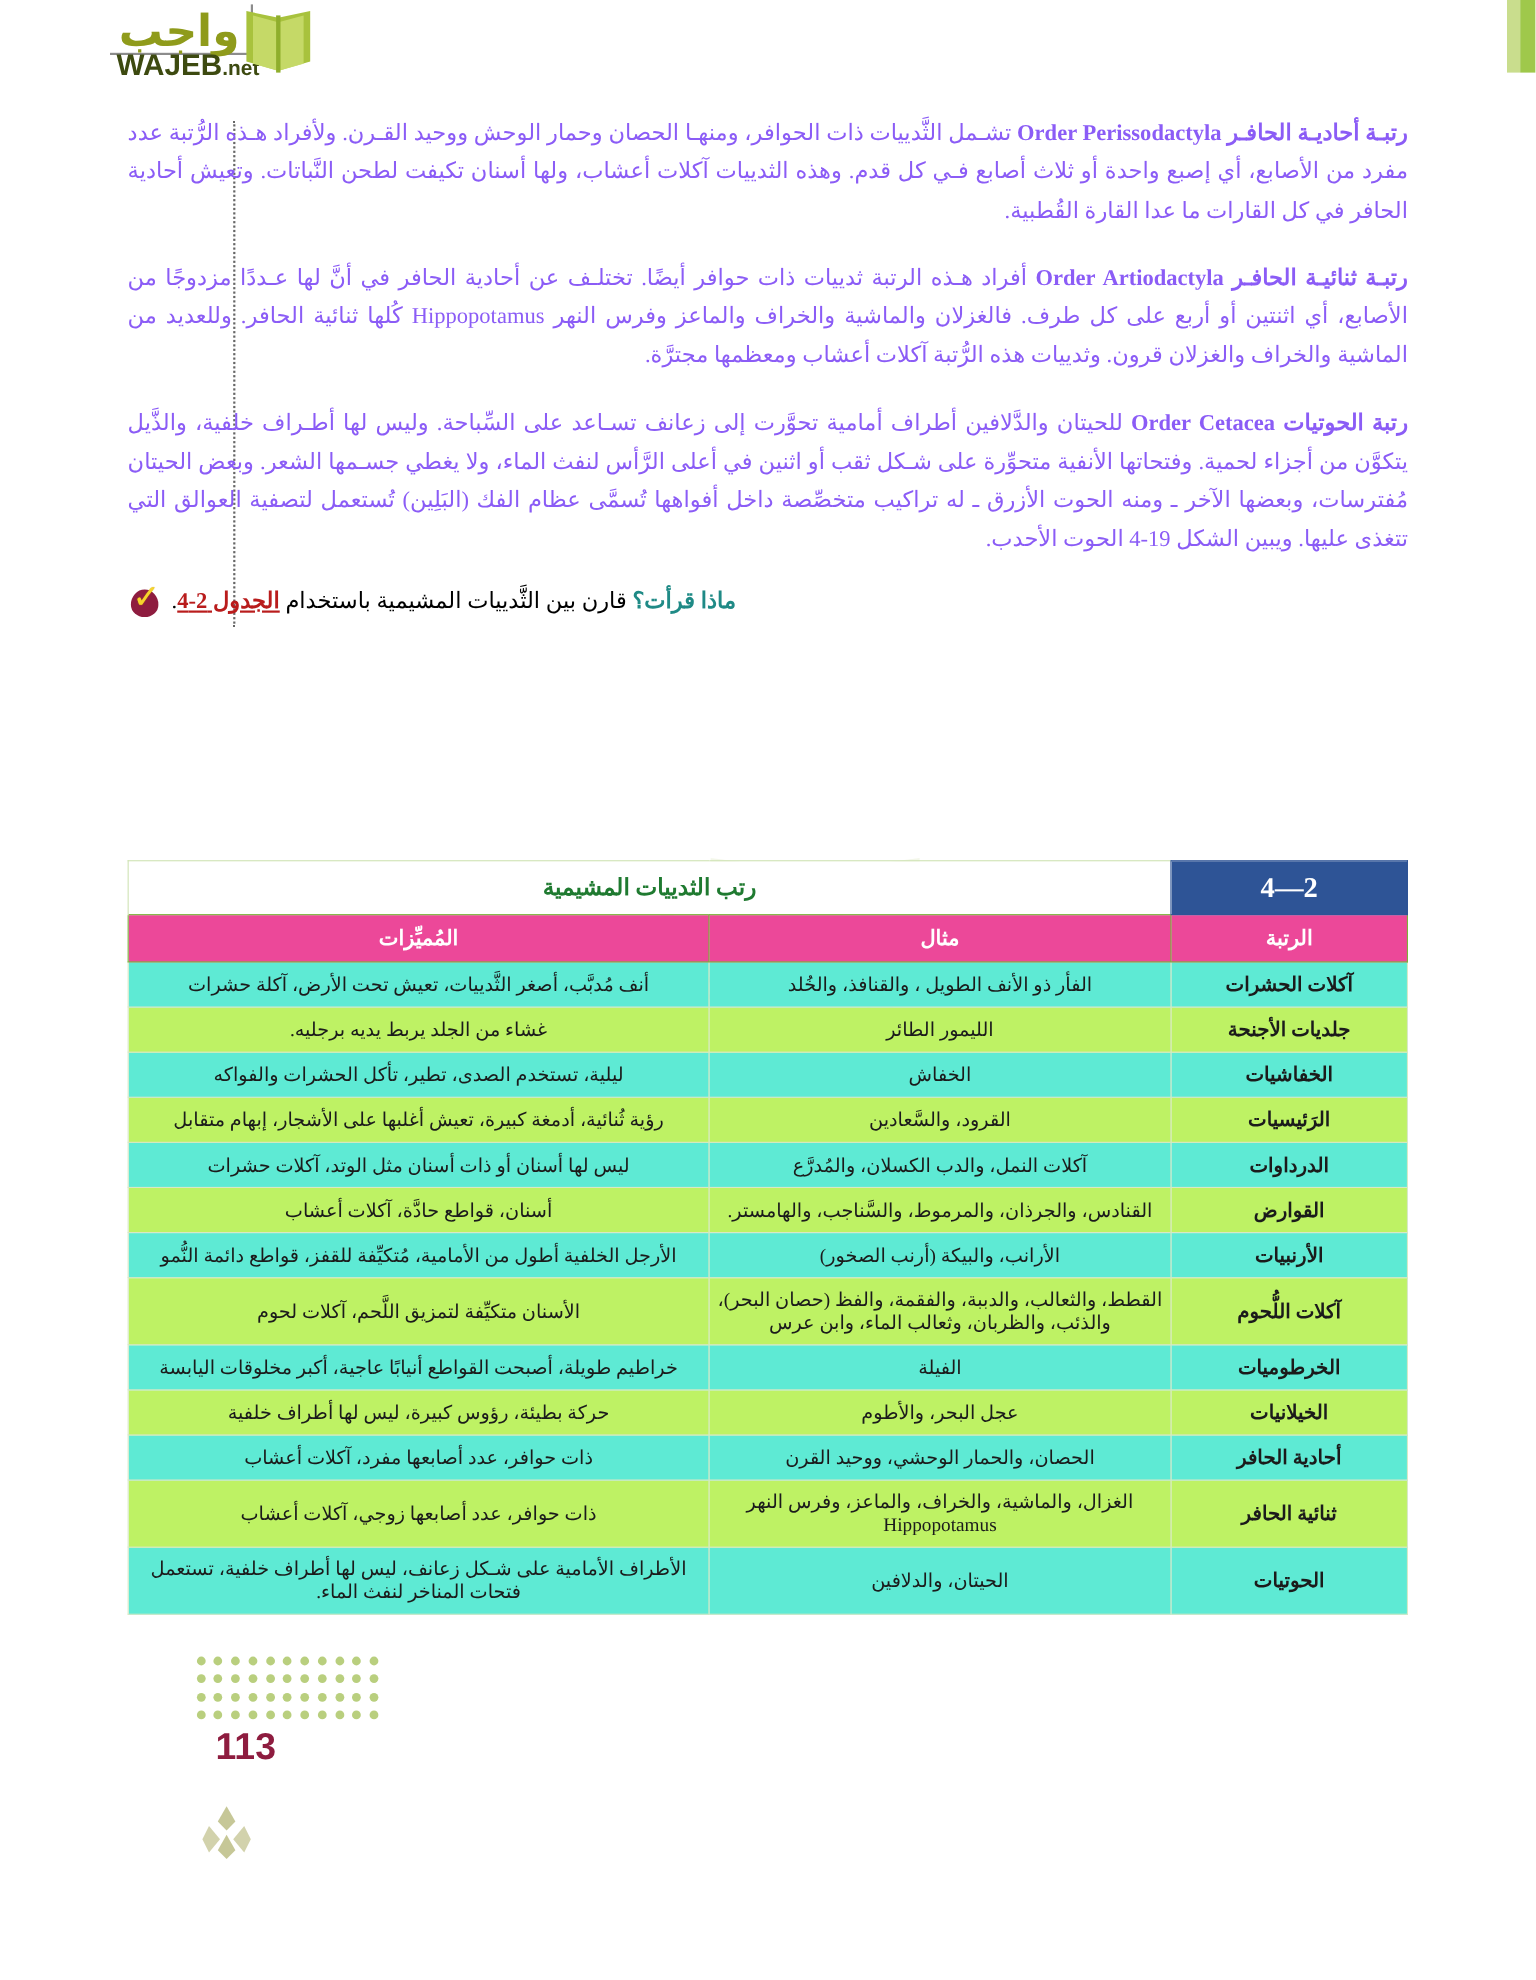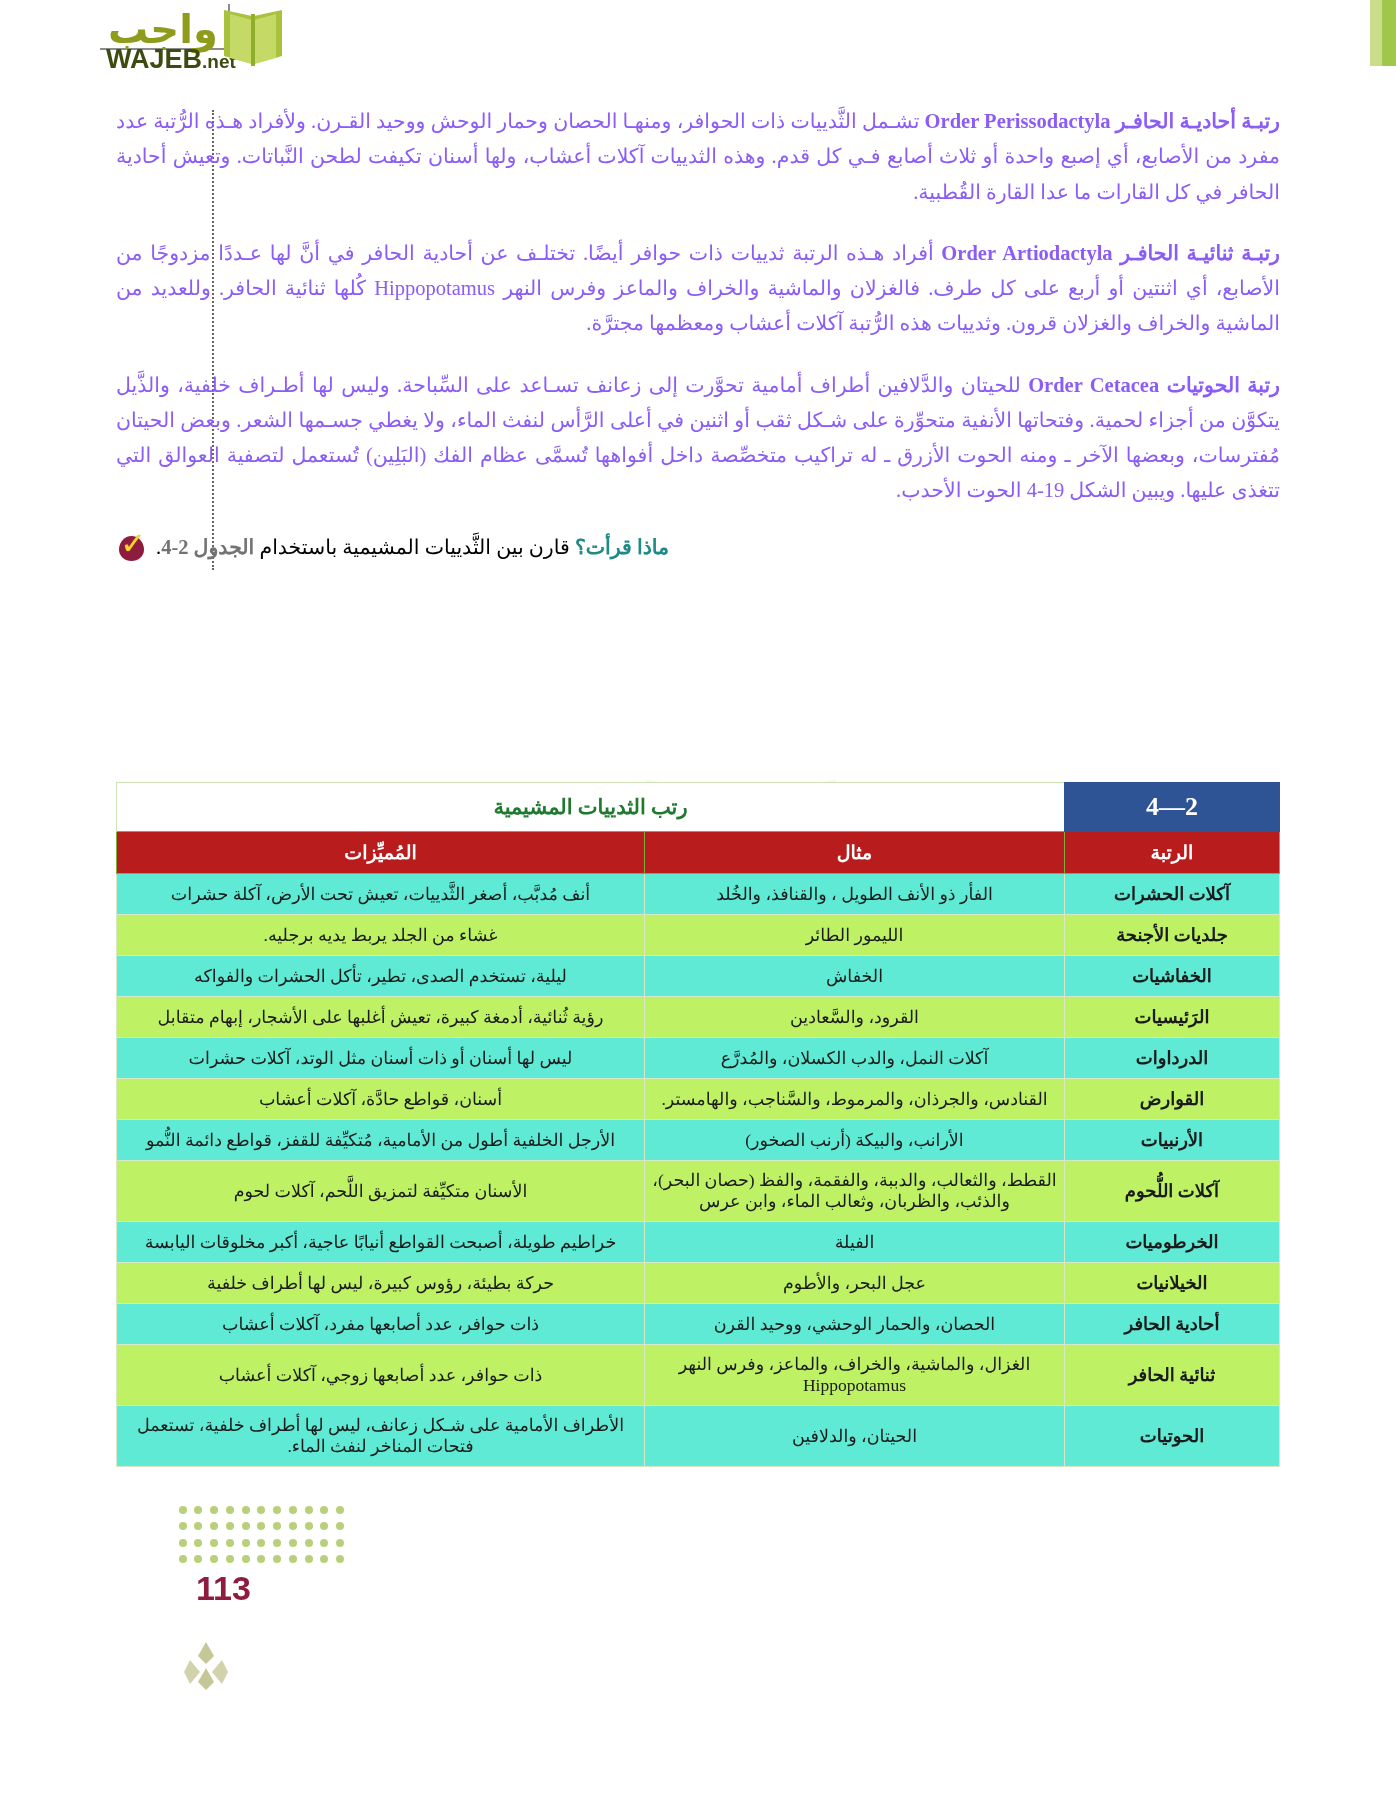--- a/index.html
+++ b/index.html
@@ -131,21 +131,21 @@
     width: 28px; height: 30px;
     color: #f6d32d;
     font-family: "DejaVu Sans", sans-serif;
     font-size: 30px;
     font-weight: bold;
     line-height: 30px;
     text-align: center;
     text-shadow: 0 0 1px #c9a500;
   }
   .rc-label { color: #1f8a86; font-weight: bold; }
-  .rc-bold { font-weight: bold; color: #737373; }
+  .rc-bold { font-weight: bold; color: #b91c1c; text-decoration: underline; }
 
   
   .table-wrap {
     position: absolute;
     top: 782px;
     right: 116px;
     width: 1164px;
   }
   table.tbl {
     width: 100%;
@@ -175,21 +175,21 @@
     color: #1f7a30;
     font-weight: bold;
     font-size: 21px;
     text-align: center;
     border: 1px solid #cfe3b4 !important;
     border-bottom: none !important;
     padding: 11px 8px;
   }
   
   .h-cell {
-    background: #b91c1c;
+    background: #ec4899;
     color: #ffffff;
     font-weight: bold;
     font-size: 19px;
     text-align: center;
     border: 1px solid #7cb03a !important;
     padding: 9px 8px;
   }
   .col-rank { width: 215px; }
   .col-example { width: 420px; }
 

